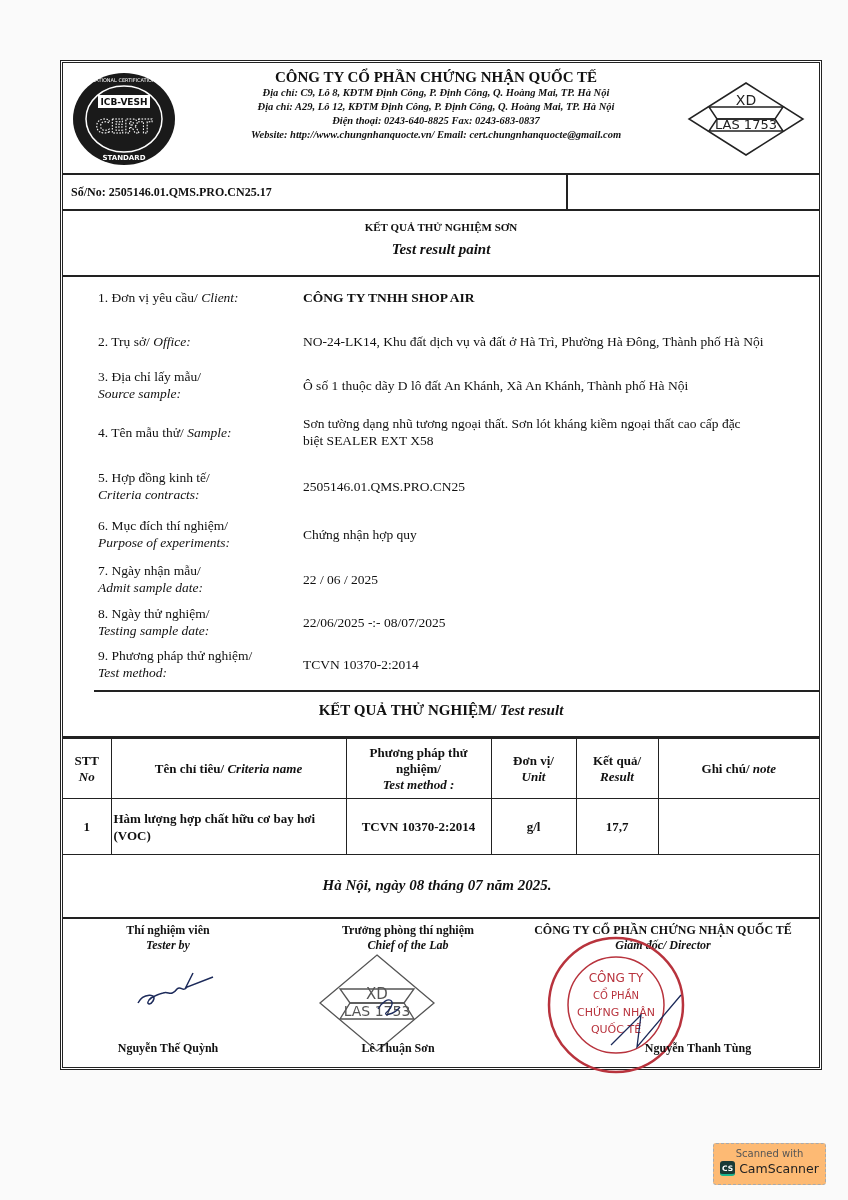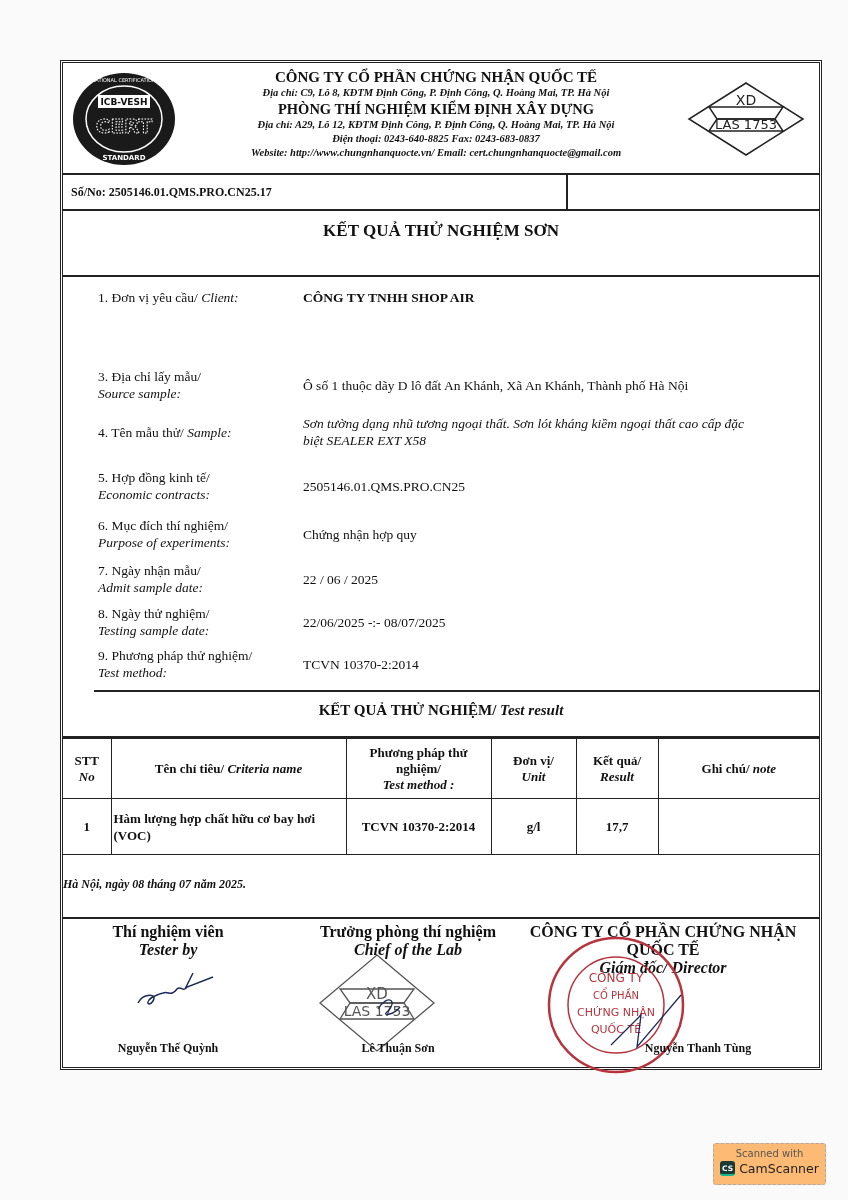--- a/index.html
+++ b/index.html
@@ -22,37 +22,37 @@
   .header-text {
     position: absolute; left: 140px; right: 150px; top: 6px; text-align: center;
   }
   .header-text .co { font-weight: bold; font-size: 15px; }
   .header-text .lab { font-weight: bold; font-size: 14.5px; margin-top: 1px; }
   .header-text .line { font-style: italic; font-size: 10.5px; font-weight: bold; line-height: 14px; }
   .no-row { display: flex; height: 36px; border-bottom: 2px solid #222; }
   .no-row .left { width: 505px; border-right: 2px solid #222; padding: 10px 8px; font-weight: bold; font-size: 12px; }
   .no-row .right { flex: 1; text-align: right; padding: 10px 8px; font-weight: bold; font-size: 12px; }
   .title-block { height: 66px; border-bottom: 2px solid #222; text-align: center; }
-  .title-block .vn { font-weight: bold; font-size: 17px; padding-top: 10px; }
+  .title-block .vn { font-weight: bold; font-size: 11px; padding-top: 10px; }
   .title-block .en { font-style: italic; font-weight: bold; font-size: 15px; margin-top: 8px; }
   .info { padding: 0 0 0 4px; border-bottom: 2px solid #222; height: 415px; position: relative; margin-left: 31px; }
   .info-row { position: absolute; left: 4px; right: 8px; display: flex; align-items: center; font-size: 13.5px; }
   .info-row .lbl { width: 205px; line-height: 17px; }
   .info-row .lbl i { font-style: italic; }
   .info-row .val { flex: 1; line-height: 17px; }
   .result-title { height: 46px; text-align: center; font-weight: bold; font-size: 15px; padding-top: 10px; border-bottom: 2px solid #222; }
   table.res { width: 100%; border-collapse: collapse; font-size: 13px; }
   table.res td, table.res th { border: 1.5px solid #222; text-align: center; vertical-align: middle; }
   table.res th { font-weight: bold; height: 60px; line-height: 16px; }
   table.res td { font-weight: bold; height: 56px; }
   table.res tr td:first-child, table.res tr th:first-child { border-left: none; }
   table.res tr td:last-child, table.res tr th:last-child { border-right: none; }
-  .date-line { height: 64px; border-bottom: 2px solid #222; text-align: left; padding: 22px 8px 0 0; font-style: italic; font-weight: bold; font-size: 12px; }
+  .date-line { height: 64px; border-bottom: 2px solid #222; text-align: center; padding: 22px 8px 0 0; font-style: italic; font-weight: bold; font-size: 15px; }
   .sign { position: relative; height: 145px; }
-  .sig-col { position: absolute; top: 4px; text-align: center; font-size: 16px; font-weight: bold; }
+  .sig-col { position: absolute; top: 4px; text-align: center; font-size: 12px; font-weight: bold; }
   .sig-col .role-en { font-style: italic; }
   .sig-name { position: absolute; bottom: 8px; font-size: 12px; font-weight: bold; text-align: center; }
   .scanner {
     position: absolute; left: 713px; top: 1143px; width: 113px; height: 42px;
     border: 1px dashed #aaa; background: #fdba74; border-radius: 3px;
     font-family: "DejaVu Sans", sans-serif; text-align: center;
   }
   .scanner .t1 { font-size: 10px; color: #555; margin-top: 4px; }
   .scanner .t2 { font-size: 12.5px; color: #222; margin-top: 2px; display: flex; align-items: flex-start; justify-content: center; gap: 4px; }
   .cs-badge { display: inline-block; width: 15px; height: 15px; background: #1a3a36; color: #fff; font-size: 7.5px; font-weight: bold; line-height: 15px; border-radius: 3px; border-bottom: 2px solid #19b58f; }
@@ -69,21 +69,20 @@
       <rect x="27" y="24" width="52" height="13" fill="#fff"></rect>
       <text x="53" y="34" font-size="9" font-weight="bold" text-anchor="middle" fill="#111" font-family="DejaVu Sans, sans-serif">ICB-VESH</text>
       <text x="53" y="62" font-size="20" font-weight="bold" text-anchor="middle" fill="none" stroke="#fff" stroke-width="1" stroke-dasharray="1.5 1.5" font-family="DejaVu Sans, sans-serif">CERT</text>
       <text x="53" y="89" font-size="7" font-weight="bold" text-anchor="middle" fill="#fff" font-family="DejaVu Sans, sans-serif">STANDARD</text>
       <text x="53" y="11" font-size="5" text-anchor="middle" fill="#fff" font-family="DejaVu Sans, sans-serif">INTERNATIONAL CERTIFICATION BODY</text>
     </svg>
 
     <div class="header-text">
       <div class="co">CÔNG TY CỔ PHẦN CHỨNG NHẬN QUỐC TẾ</div>
       <div class="line">Địa chỉ: C9, Lô 8, KĐTM Định Công, P. Định Công, Q. Hoàng Mai, TP. Hà Nội</div>
-      <div class="lab">PHÒNG THÍ NGHIỆM KIỂM ĐỊNH XÂY DỰNG</div>
       <div class="line">Địa chỉ: A29, Lô 12, KĐTM Định Công, P. Định Công, Q. Hoàng Mai, TP. Hà Nội</div>
       <div class="line">Điện thoại: 0243-640-8825    Fax: 0243-683-0837</div>
       <div class="line">Website: http://www.chungnhanquocte.vn/ Email: cert.chungnhanquocte@gmail.com</div>
     </div>
 
     <svg class="las" viewBox="0 0 118 76">
       <polygon points="59,2 116,38 59,74 2,38" fill="none" stroke="#222" stroke-width="1.5"></polygon>
       <polygon points="30,38 88,38 96,50 22,50" fill="none" stroke="#222" stroke-width="1.5"></polygon>
       <polygon points="22,26 96,26 88,38 30,38" fill="none" stroke="#222" stroke-width="1.5"></polygon>
       <text x="59" y="24" font-size="14" text-anchor="middle" fill="#222" font-family="DejaVu Sans, sans-serif">XD</text>
@@ -93,37 +92,42 @@
 
   <div class="no-row">
     <div class="left">
       <span>Số/No:</span>
       <span>2505146.01.QMS.PRO.CN25.17</span>
     </div>
   </div>
 
   <div class="title-block">
     <div class="vn">KẾT QUẢ THỬ NGHIỆM SƠN</div>
+    <div class="en">Test  result paint</div>
   </div>
 
   <div class="info">
     <div class="info-row" style="top:12px;">
       <div class="lbl"><span>1. Đơn vị yêu cầu/</span> <i>Client:</i></div>
       <div class="val" style="font-weight:bold;">CÔNG TY TNHH SHOP AIR</div>
     </div>
+    <div class="info-row" style="top:56px;">
+      <div class="lbl"><span>2. Trụ sở/</span> <i>Office:</i></div>
+      <div class="val">NO-24-LK14, Khu đất dịch vụ và đất ở Hà Trì, Phường Hà Đông, Thành phố Hà Nội</div>
+    </div>
     <div class="info-row" style="top:91px;">
       <div class="lbl"><span>3. Địa chỉ lấy mẫu/</span><br><i>Source sample:</i></div>
       <div class="val">Ô số 1 thuộc dãy D lô đất An Khánh, Xã An Khánh, Thành phố Hà Nội</div>
     </div>
     <div class="info-row" style="top:138px;">
       <div class="lbl"><span>4. Tên mẫu thử/</span> <i>Sample:</i></div>
-      <div class="val" style="padding-right:60px;font-style:italic;">Sơn tường dạng nhũ tương ngoại thất. Sơn lót kháng kiềm ngoại thất cao cấp đặc biệt SEALER EXT X58</div>
+      <div class="val" style="padding-right:60px;">Sơn tường dạng nhũ tương ngoại thất. Sơn lót kháng kiềm ngoại thất cao cấp đặc biệt SEALER EXT X58</div>
     </div>
     <div class="info-row" style="top:192px;">
-      <div class="lbl"><span>5. Hợp đồng kinh tế/</span><br><i>Economic contracts:</i></div>
+      <div class="lbl"><span>5. Hợp đồng kinh tế/</span><br><i>Criteria contracts:</i></div>
       <div class="val">2505146.01.QMS.PRO.CN25</div>
     </div>
     <div class="info-row" style="top:240px;">
       <div class="lbl"><span>6. Mục đích thí nghiệm/</span><br><i>Purpose of experiments:</i></div>
       <div class="val">Chứng nhận hợp quy</div>
     </div>
     <div class="info-row" style="top:285px;">
       <div class="lbl"><span>7. Ngày nhận mẫu/</span><br><i>Admit sample date:</i></div>
       <div class="val">22 / 06 / 2025</div>
     </div>

